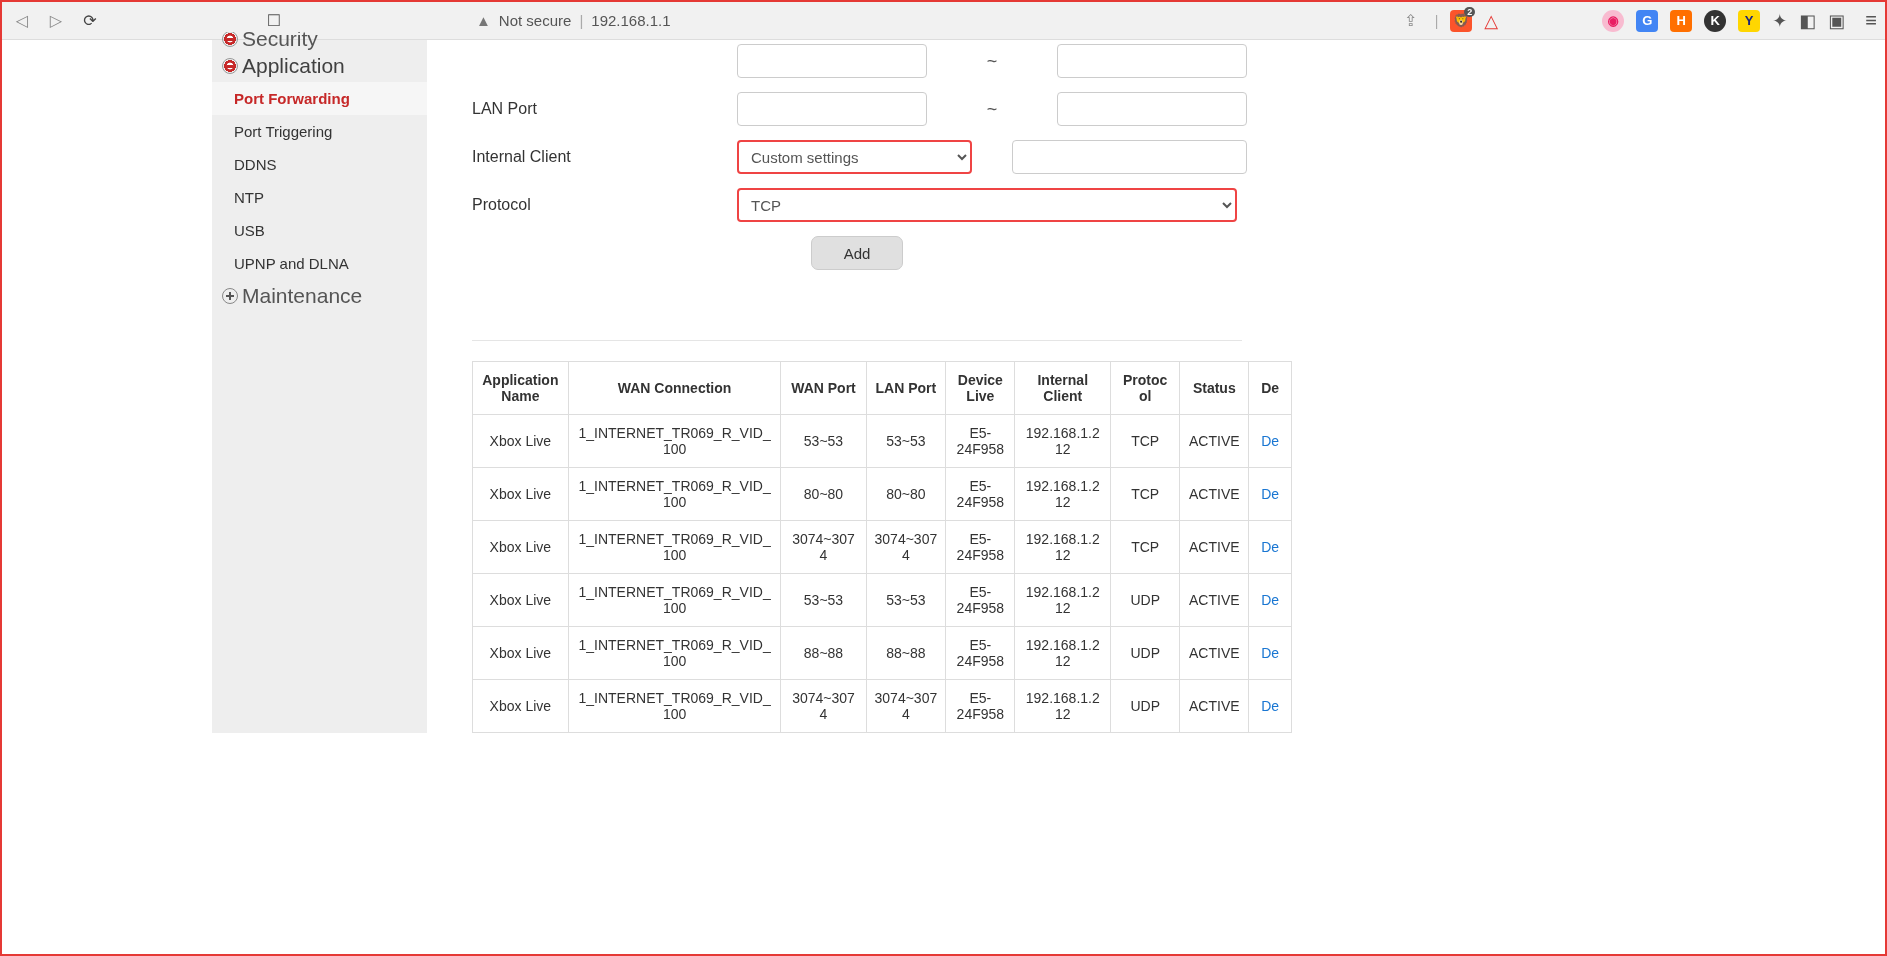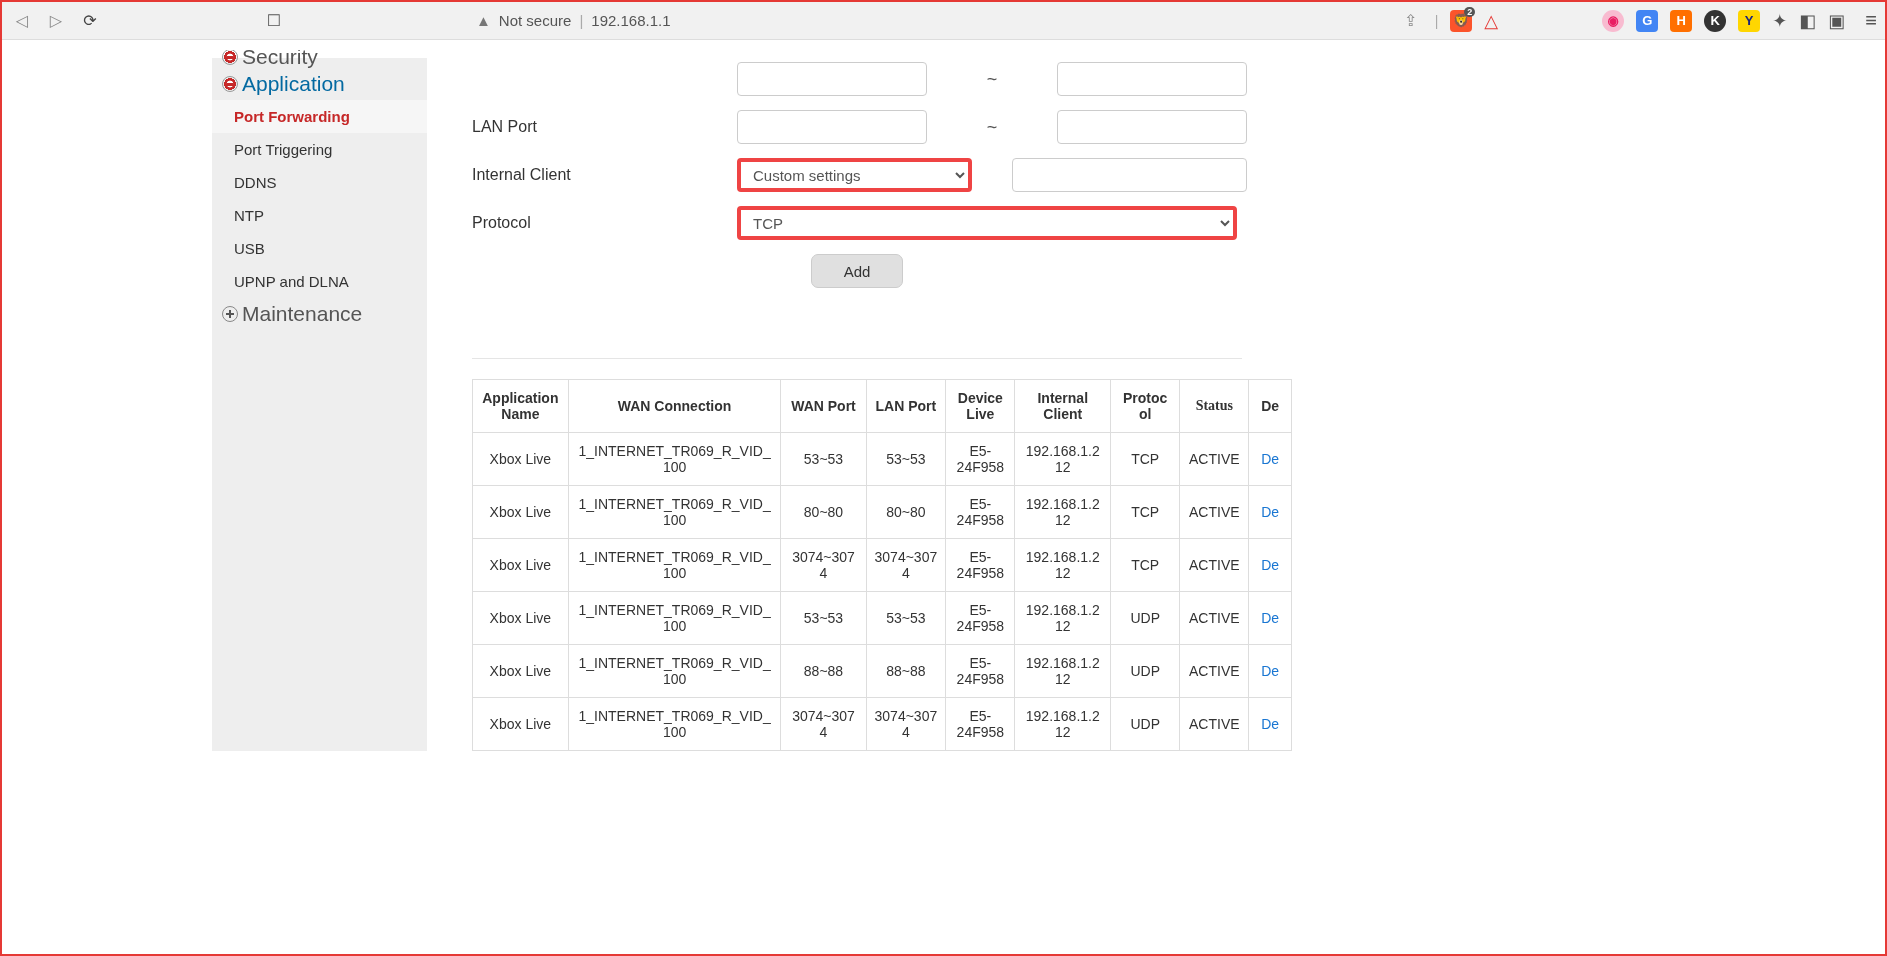--- a/index.html
+++ b/index.html
@@ -32,37 +32,37 @@
 .goog { background:#4285f4; }
 .orange-h { background:#ff6f00; }
 .circ-k { background:#333; border-radius:50%; }
 .yellow-y { background:#ffd600; color:#1a237e; }
 .puzzle { color:#555; font-size:18px; }
 .window-icn { color:#555; font-size:18px; }
 .menu-icn { color:#555; font-size:20px; margin-left:8px; }
 
 .page-outer { border: 2px solid #e53935; margin: 0; height: calc(100vh - 0px); overflow: hidden; }
 
-.content-wrap { display: flex; padding-top: 18px; }
+.content-wrap { display: flex; padding-top: 0; }
 
 .sidebar {
   width: 215px;
   margin-left: 210px;
   background: #eeeeee;
   min-height: 440px;
   padding-top: 0;
 }
 .side-section {
   display: flex; align-items: center; gap: 4px;
   padding: 4px 10px;
   font-size: 21px;
   color: #555;
 }
 .side-section.cut { padding-top:0; margin-top:-8px; overflow:hidden; height:18px;}
-.side-section.app { color: #0369a1; }
+.side-section.app { color: #404040; }
 .side-icon { width:16px; height:16px; display:inline-flex; align-items:center; justify-content:center; }
 .minus-circ { background: radial-gradient(circle,#fff 35%,#c62828 36%,#c62828 60%,transparent 61%); border:1px solid #999; border-radius:50%; position:relative;}
 .minus-circ::after{content:"";position:absolute;left:3px;right:3px;top:6px;height:3px;background:#c62828;border-radius:1px;}
 .plus-circ { background:#eee; border:1px solid #888; border-radius:50%; position:relative;}
 .plus-circ::before{content:"";position:absolute;left:3px;right:3px;top:6px;height:2px;background:#555;}
 .plus-circ::after{content:"";position:absolute;top:3px;bottom:3px;left:6px;width:2px;background:#555;}
 .side-item {
   padding: 8px 10px 8px 22px;
   font-size: 15px;
   color: #333;
@@ -85,21 +85,21 @@
   width: 265px;
   font-size: 16px;
   color: #333;
 }
 .form-ctrl { display: flex; align-items: center; gap: 10px; }
 input.txt {
   width: 190px; height: 34px; border: 1px solid #ccc; border-radius: 4px; padding: 0 8px; font-size: 14px;
 }
 .tilde { width: 110px; text-align: center; font-size: 18px; color: #555; }
 select.sel {
-  height: 34px; border: 4px solid #ef4444; border-radius: 4px; padding: 0 8px; font-size: 15px; color: #555; background:#fff;
+  height: 34px; border: 2px solid #ef4444; border-radius: 4px; padding: 0 8px; font-size: 15px; color: #555; background:#fff;
 }
 .sel-client { width: 235px; }
 .sel-proto { width: 500px; }
 .chk { width:16px; height:16px; accent-color:#1976d2; }
 .add-btn {
   width: 92px; height: 34px; background: #e0e0e0; border: 1px solid #ccc; border-radius: 7px;
   font-size: 15px; color: #333; cursor: pointer;
 }
 .btn-row { display:flex; justify-content:center; width: 770px; margin-top: 8px; margin-bottom: 70px;}
 
@@ -114,21 +114,21 @@
 }
 table.rules th, table.rules td {
   border: 1px solid #ddd;
   padding: 10px 8px;
   text-align: center;
   vertical-align: middle;
   word-wrap: break-word;
 }
 table.rules th { font-weight: bold; background: #fff; color:#333; }
 .c-app{width:90px;} .c-wan{width:200px;} .c-wp{width:80px;} .c-lp{width:75px;}
-.c-dev{width:65px;} .c-int{width:90px;} .c-pro{width:65px;} .c-stat{width:65px;font-family:Liberation Serif, serif;} .c-del{width:40px;}
+.c-dev{width:65px;} .c-int{width:90px;} .c-pro{width:65px;} .c-stat{width:65px;} .c-del{width:40px;}
 .del-link { color:#1976d2; cursor:pointer; }
 
 </style>
 </head>
 <body>
 
 <div class="page-outer">
 
 <div class="browser-bar">
   <div class="nav-btn">◁</div>

